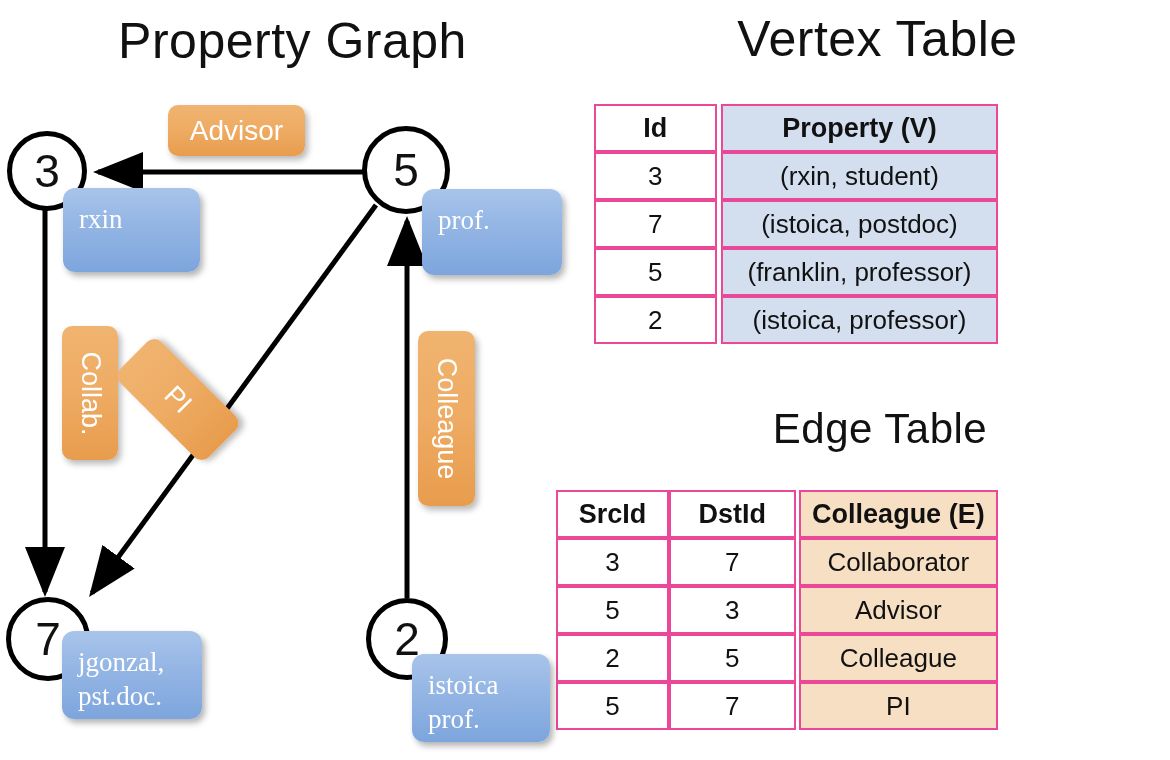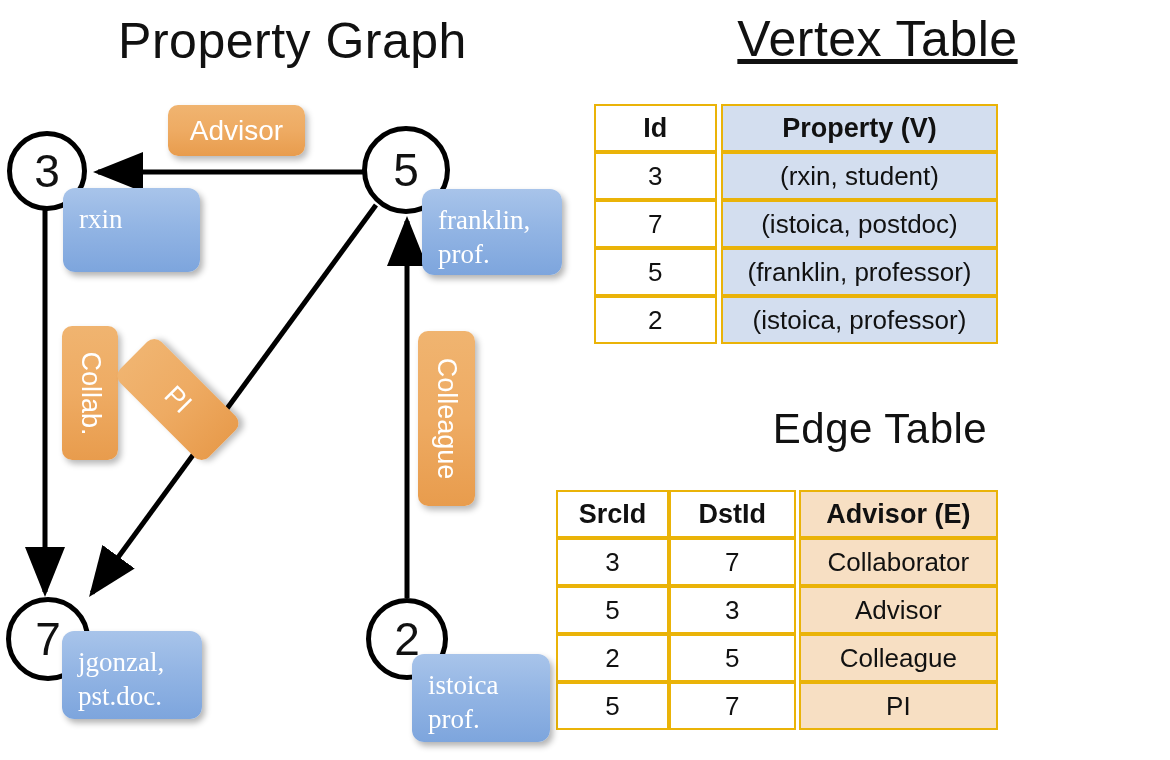--- a/index.html
+++ b/index.html
@@ -11,21 +11,21 @@
   .root{position:relative;width:998px;height:760px;border-radius:29px;}
 
   
   .title{
     position:absolute;text-align:center;
     font-family:"Liberation Sans", sans-serif;
     font-weight:300;color:#111;
     letter-spacing:0.5px;white-space:nowrap;
   }
   #title-property-graph{left:0;top:10px;width:585px;font-size:50px;line-height:62px;}
-  #title-vertex-table{left:585px;top:8px;width:585px;font-size:50px;line-height:62px;text-decoration:underline;}
+  #title-vertex-table{left:585px;top:8px;width:585px;font-size:50px;line-height:62px;}
   #title-edge-table{left:625px;top:398px;width:510px;font-size:42px;line-height:62px;}
 
   
   #graph-svg{position:absolute;left:0;top:0;width:585px;height:760px;}
 
   
   .node{
     position:absolute;border:5px solid #000;border-radius:50%;
     background:#fff;box-sizing:border-box;
     display:flex;align-items:center;justify-content:center;
@@ -68,21 +68,21 @@
   #ebox-colleague .rot{transform:rotate(90deg);white-space:nowrap;}
   #ebox-pi{
     left:149px;top:337px;width:58px;height:125px;font-size:27px;
     transform:rotate(-45deg);
   }
   #ebox-pi .rot{transform:rotate(90deg);white-space:nowrap;}
 
   
   .tbl{position:absolute;border-collapse:separate;border-spacing:0;}
   .tbl td{
-    border:2px solid #eab308;
+    border:2px solid #ec4899;
     font-family:"Liberation Sans", sans-serif;
     font-weight:300;color:#111;text-align:center;
     font-size:26px;padding:0;box-sizing:border-box;
   }
   .tbl td.hdr{font-weight:bold;font-size:27px;}
 
   
   #vertex-table{left:594px;top:104px;}
   #vertex-table td.col-id{width:184px;height:48px;background:#fff;}
   #vertex-table td.col-prop{width:378px;height:48px;background:#d3deef;}
@@ -122,21 +122,20 @@
 
   <div class="node" id="node-3">3</div>
   <div class="node" id="node-5">5</div>
   <div class="node" id="node-7">7</div>
   <div class="node" id="node-2">2</div>
 
   <div class="vbox" id="vbox-rxin">
     <span>rxin</span>
   </div>
   <div class="vbox" id="vbox-franklin">
-    <span>franklin,</span>
     <span>prof.</span>
   </div>
   <div class="vbox" id="vbox-jgonzal">
     <span>jgonzal,</span>
     <span>pst.doc.</span>
   </div>
   <div class="vbox" id="vbox-istoica">
     <span>istoica</span>
     <span>prof.</span>
   </div>
@@ -183,21 +182,21 @@
       </tr>
     </tbody>
   </table>
 
   <table class="tbl" id="edge-table">
     <tbody>
       <tr>
         <td class="col-src hdr">SrcId</td>
         <td class="col-dst hdr">DstId</td>
         <td class="col-gap"></td>
-        <td class="col-prop hdr">Advisor (E)</td>
+        <td class="col-prop hdr">Colleague (E)</td>
       </tr>
       <tr>
         <td class="col-src">3</td>
         <td class="col-dst">7</td>
         <td class="col-gap"></td>
         <td class="col-prop">Collaborator</td>
       </tr>
       <tr>
         <td class="col-src">5</td>
         <td class="col-dst">3</td>

